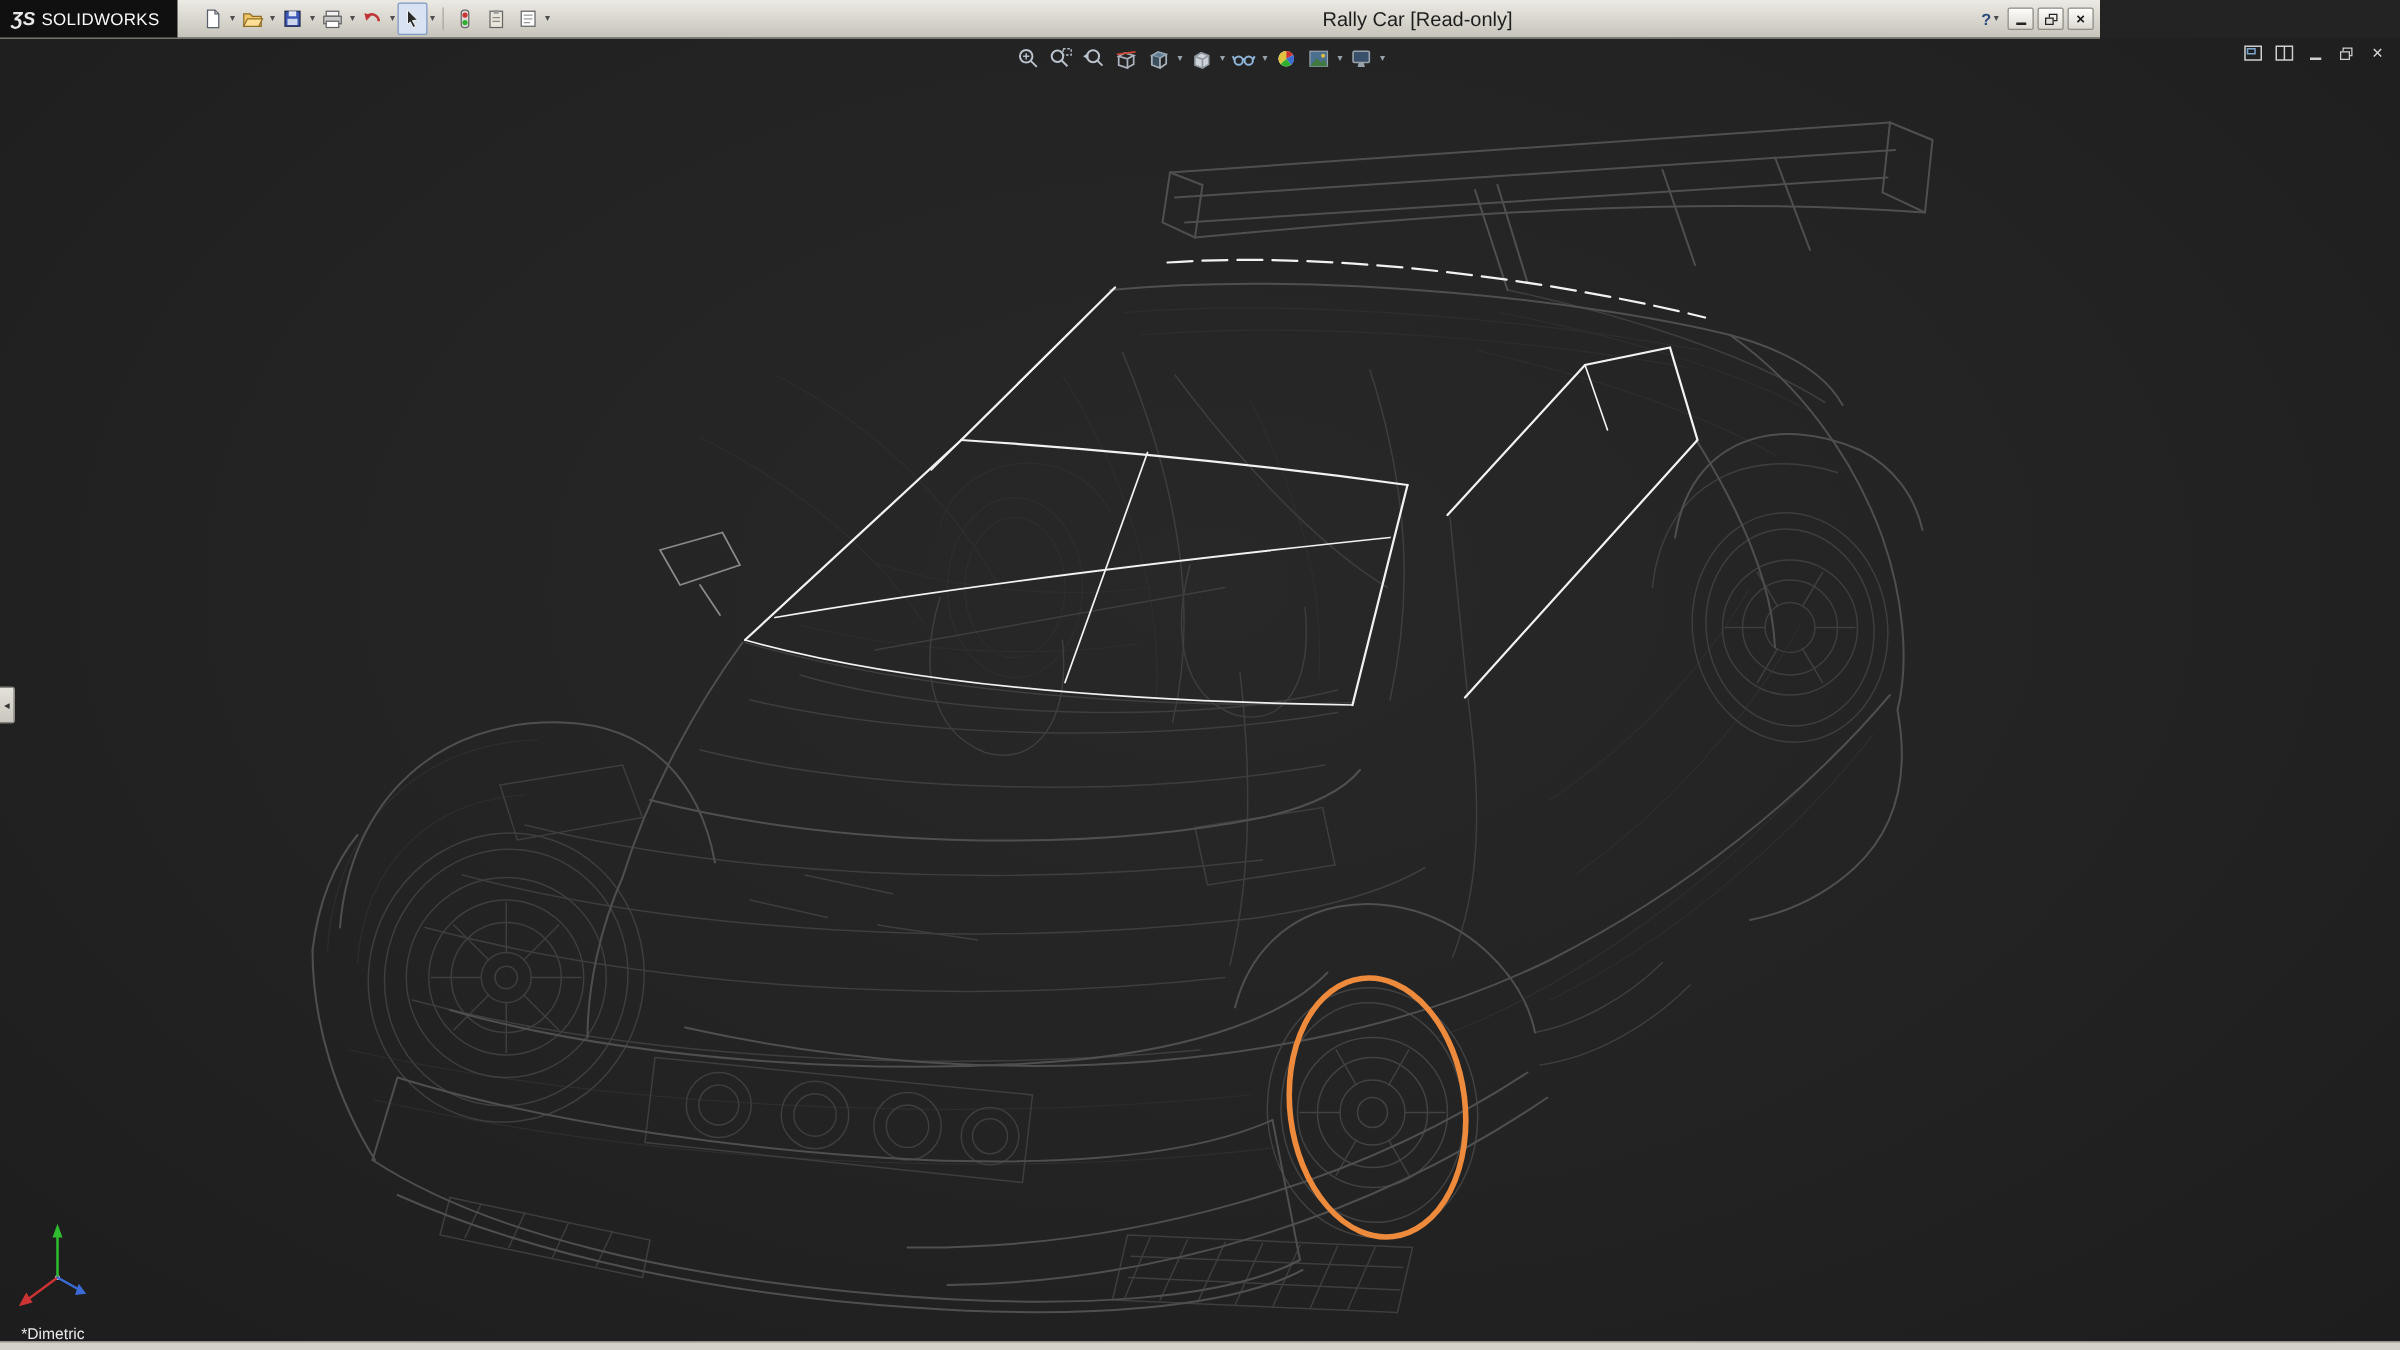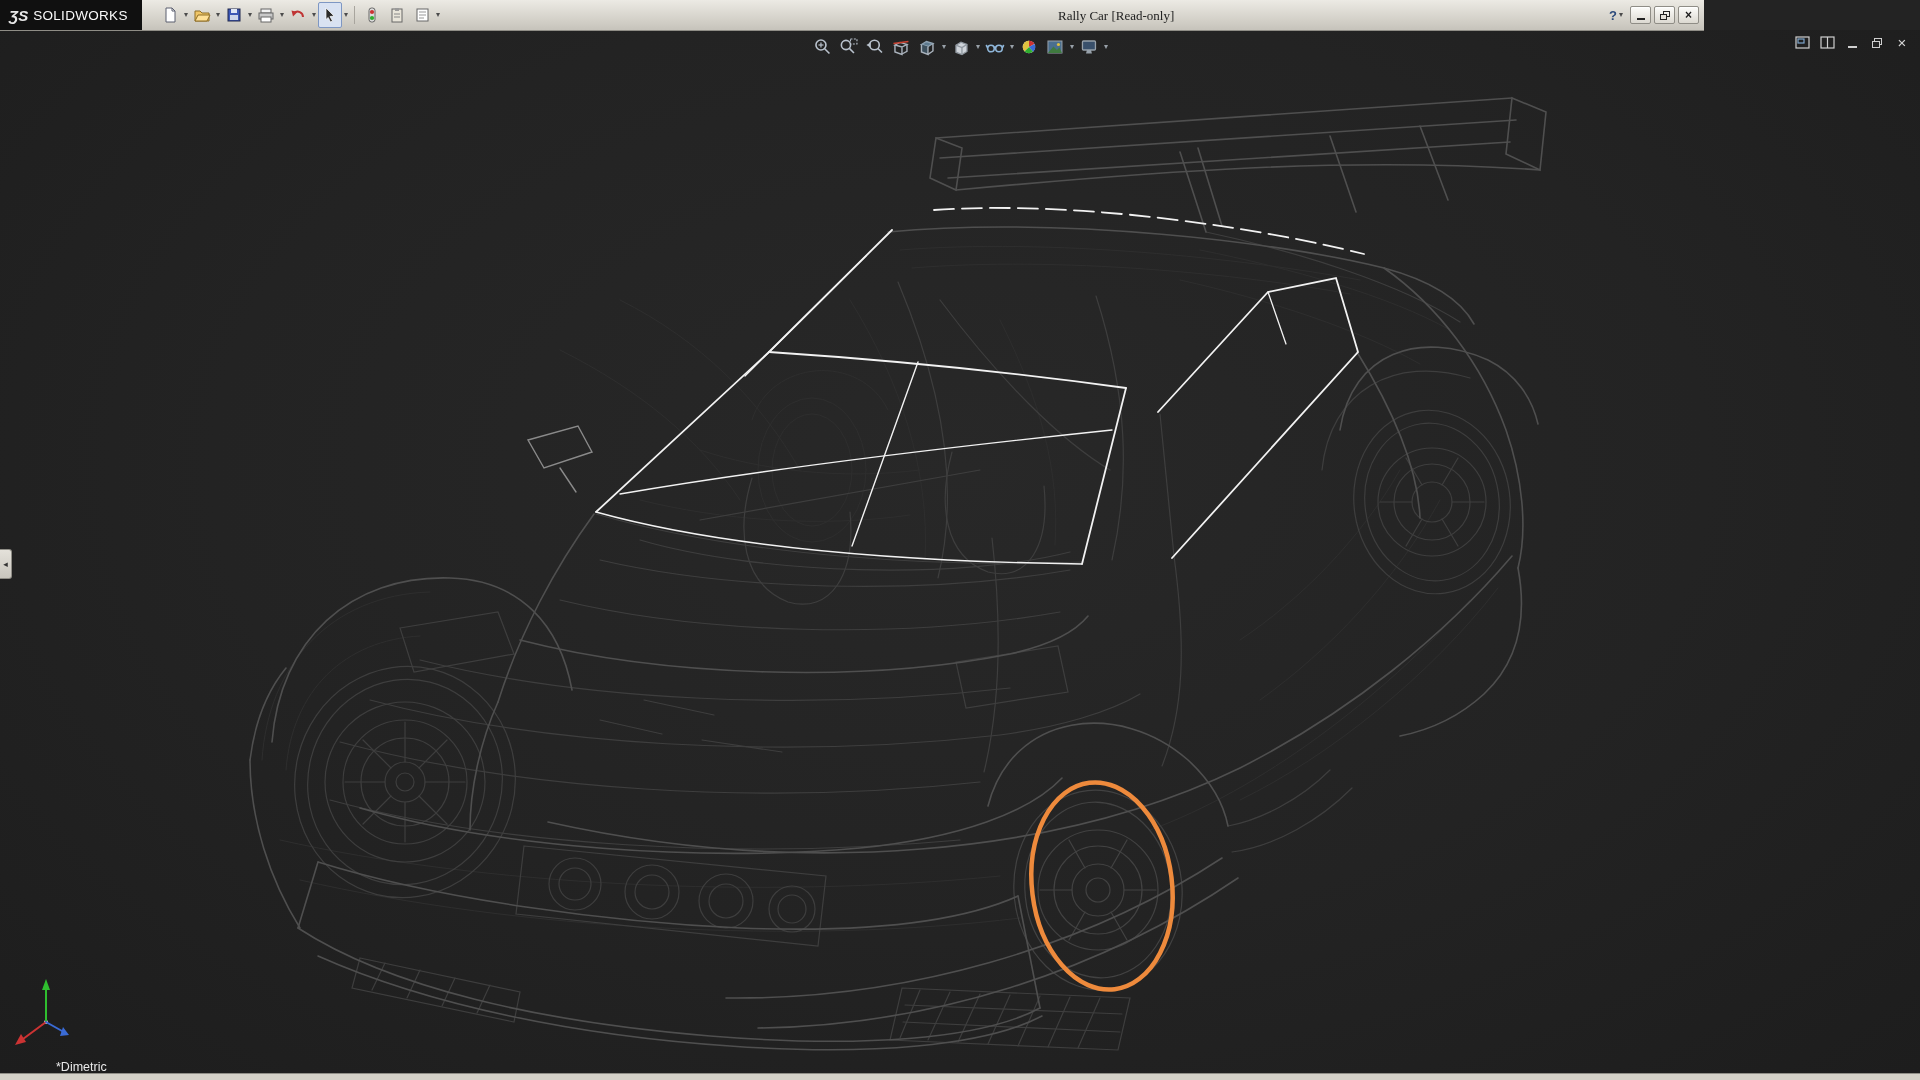--- a/index.html
+++ b/index.html
@@ -5,40 +5,40 @@
   html,body{margin:0;padding:0;}
   body{
     width:1920px;height:1080px;overflow:hidden;position:relative;
     background:#232323;font-family:"Liberation Sans", sans-serif;
     -webkit-font-smoothing:antialiased;
   }
   
   .titlebar{
     position:absolute;top:0;left:0;width:1680px;height:30px;
     background:linear-gradient(#eceae4,#d2cfc7 70%,#c6c3bb);
-    border-bottom:1px solid #8f8d86;z-index:50;padding-left:24px;
+    border-bottom:1px solid #8f8d86;z-index:50;
   }
   .logo{
     position:absolute;left:0;top:0;width:142px;height:30px;background:#101010;
     display:flex;align-items:center;gap:5px;padding-left:9px;box-sizing:border-box;
   }
   .logo .glyph{color:#e8e8e8;font-weight:bold;font-style:italic;font-size:15px;}
   .logo .brand{color:#fafafa;font-weight:normal;font-size:13.5px;letter-spacing:0.3px;}
   .tb-icons{
     position:absolute;left:158px;top:0;height:30px;display:flex;align-items:center;gap:1px;
   }
   .tbtn{
     display:inline-flex;align-items:center;gap:1px;height:24px;padding:0 2px;
     border:1px solid transparent;border-radius:2px;
   }
   .tbtn.pressed{background:#d9e2f2;border:1px solid #7e97c3;}
   .caret{font-size:8px;color:#4c4c4c;line-height:1;padding:0 1px;}
   .sep{width:1px;height:18px;background:#a8a59e;margin:0 4px;}
   .title-center{
-    position:absolute;left:1058px;top:8px;font-size:13px;color:#1d1d1d;font-family:Liberation Serif, serif;
+    position:absolute;left:1058px;top:8px;font-size:16px;color:#1d1d1d;
   }
   .tb-right{
     position:absolute;right:5px;top:0;height:30px;display:flex;align-items:center;gap:3px;
   }
   .helpbtn{display:flex;align-items:center;gap:1px;padding:0 3px;height:22px;}
   .helpbtn .q{font-size:13px;font-weight:bold;color:#2c4a7c;}
   .winbtn{
     width:19px;height:16px;display:flex;align-items:center;justify-content:center;
     background:linear-gradient(#fdfdfb,#dcd9d1);border:1px solid #8f8d86;border-radius:2px;
     box-shadow:inset 0 1px 0 #fff;
@@ -74,21 +74,21 @@
   .vglyph-close{font-size:15px;color:#d8d8d8;line-height:1;}
   
   .left-tab{
     position:absolute;left:0;top:519px;width:11px;height:28px;
     background:linear-gradient(#e4e1da,#c9c6be);border:1px solid #8f8d86;border-left:none;
     border-radius:0 3px 3px 0;display:flex;align-items:center;justify-content:center;z-index:10;
   }
   .left-tab .arr{font-size:9px;color:#333;line-height:1;}
   
   .orient-label{
-    position:absolute;left:17px;bottom:0px;color:#e9e9e9;font-size:12.5px;z-index:5;margin-left:39px;
+    position:absolute;left:17px;bottom:0px;color:#e9e9e9;font-size:12.5px;z-index:5;
   }
   
   .statusbar{
     position:absolute;left:0;bottom:0;width:1920px;height:6px;
     background:#d4d1c8;border-top:1px solid #908e87;z-index:50;
   }
 </style>
 </head>
 <body>
 

